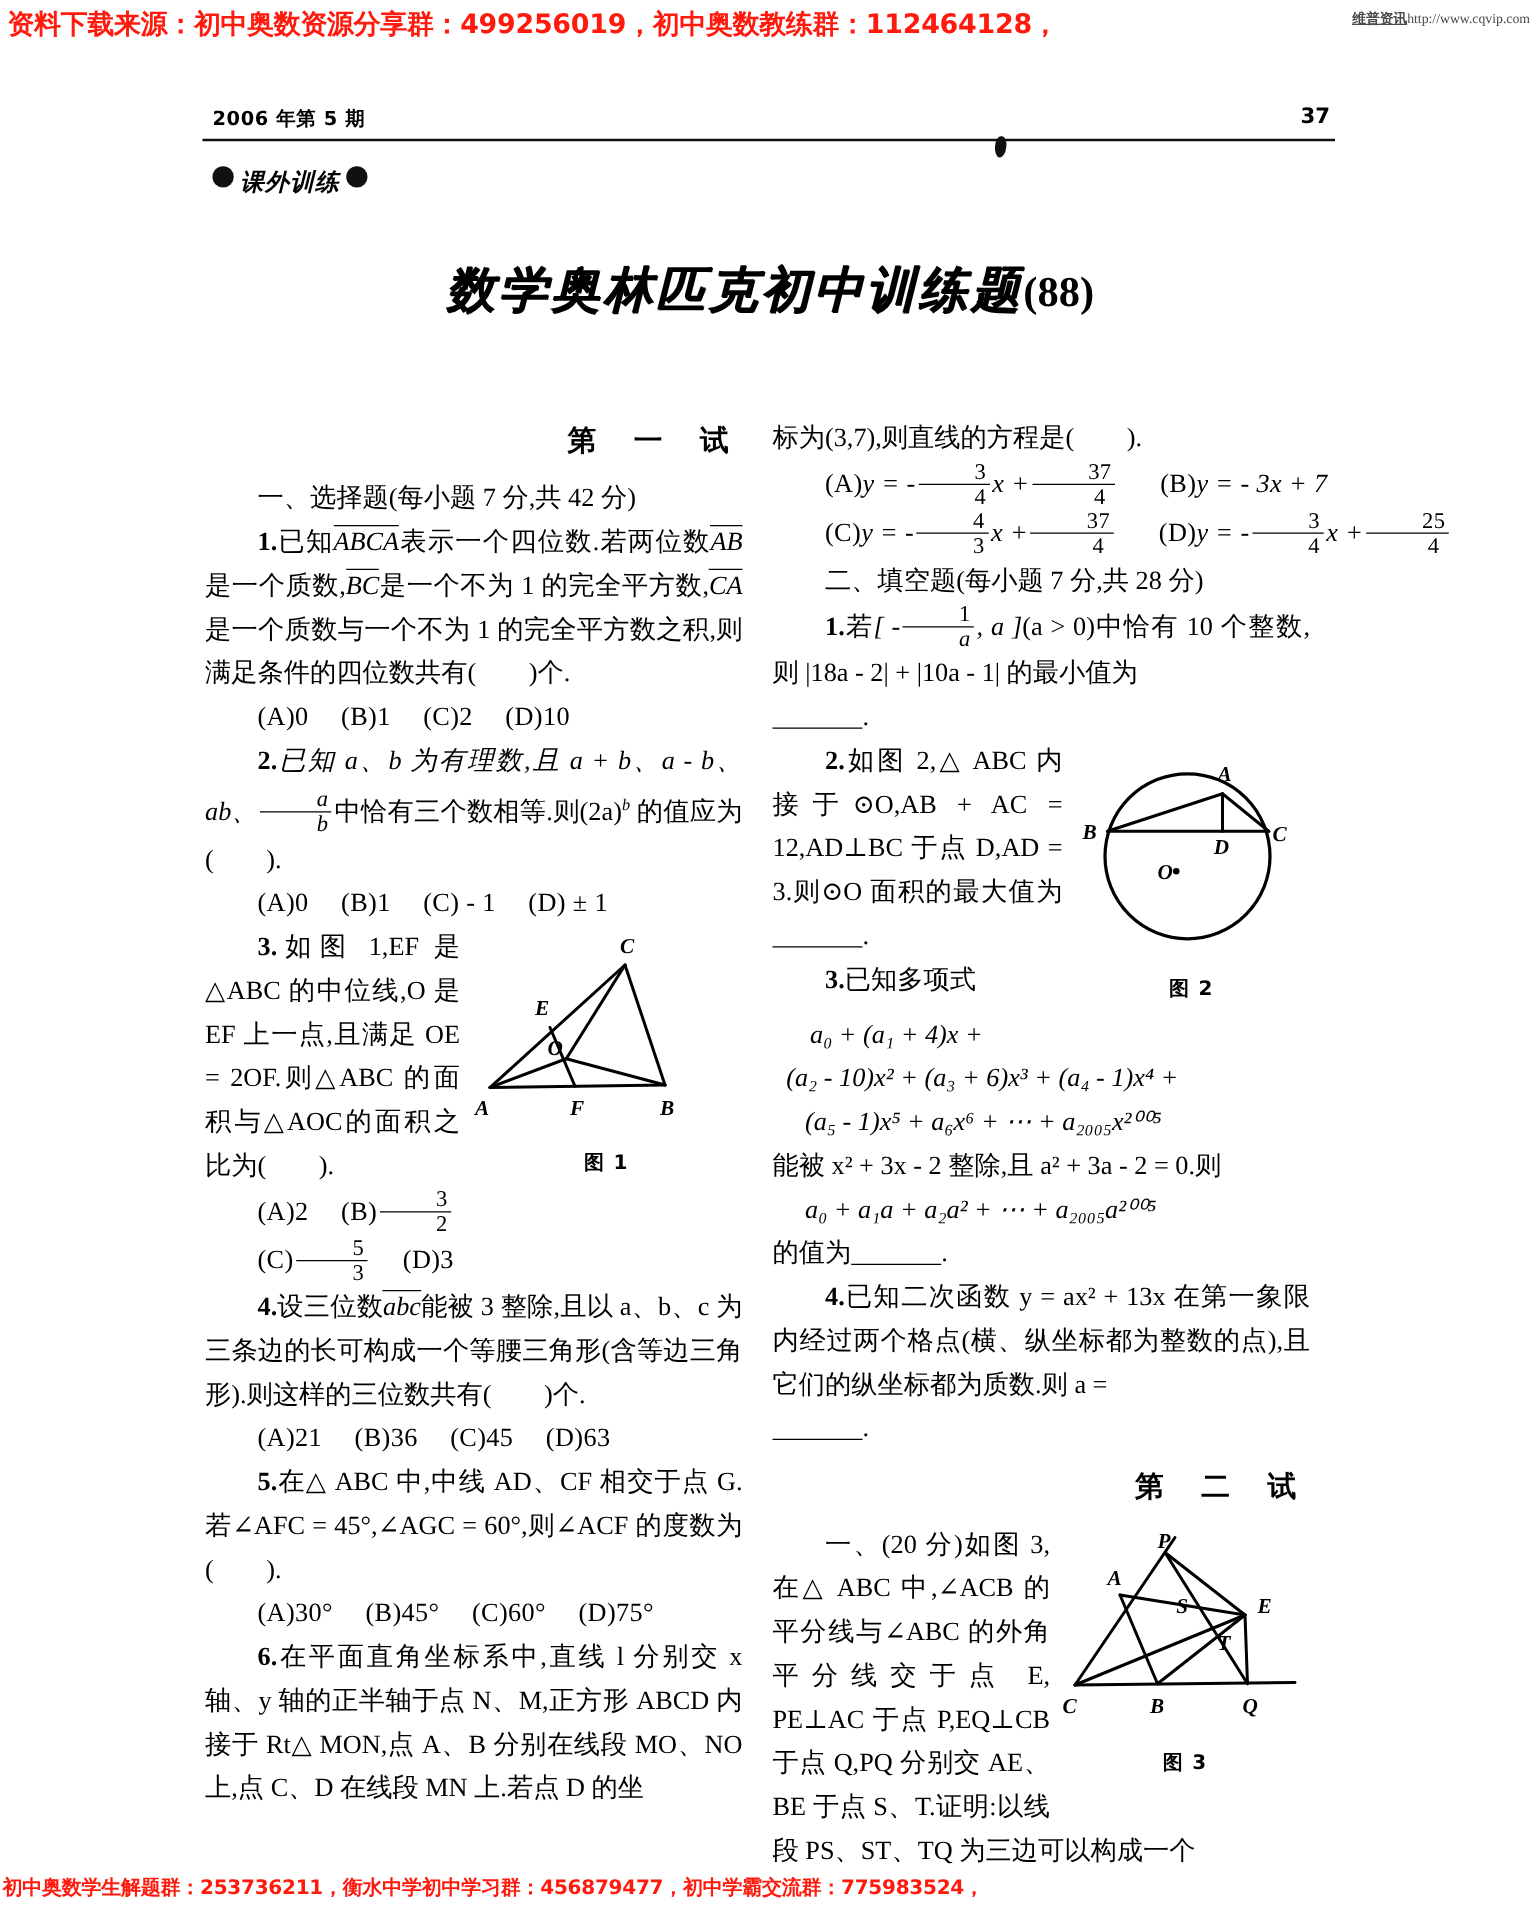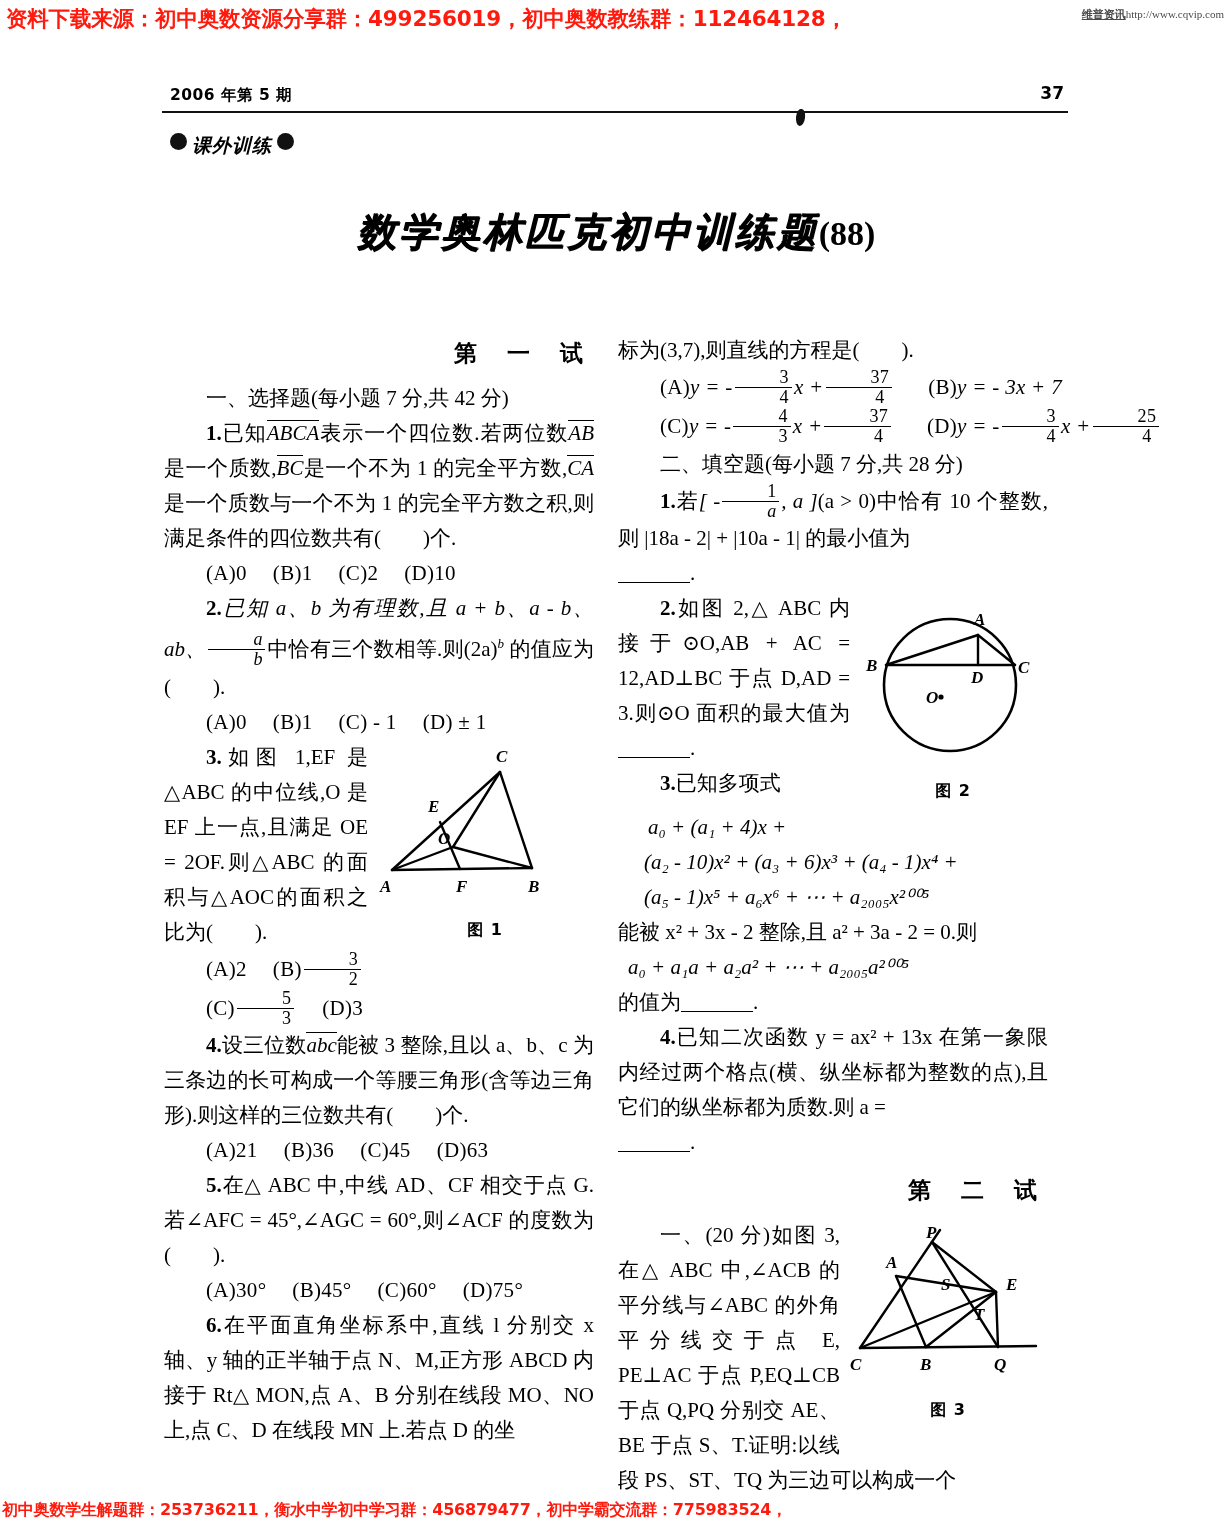--- a/index.html
+++ b/index.html
@@ -387,24 +387,24 @@
 
     <p class="p">
       <span class="bold">2.</span><span>如图 2,△ ABC 内接于⊙O,AB + AC = 12,AD⊥BC 于点 D,AD = 3.则⊙O 面积的最大值为</span><span class="blank"></span><span>.</span>
     </p>
 
     <p class="p">
       <span class="bold">3.</span><span>已知多项式</span>
     </p>
     <div class="clear"></div>
     <p class="p noind it" style="margin-left:30px">a₀ + (a₁ + 4)x +</p>
-    <p class="p noind it" style="margin-left:26px">(a₂ - 10)x² + (a₃ + 6)x³ + (a₄ - 1)x⁴ +</p>
+    <p class="p noind it" style="margin-left:11px">(a₂ - 10)x² + (a₃ + 6)x³ + (a₄ - 1)x⁴ +</p>
     <p class="p noind it" style="margin-left:26px">(a₅ - 1)x⁵ + a₆x⁶ + ⋯ + a₂₀₀₅x²⁰⁰⁵</p>
     <p class="p noind">能被 x² + 3x - 2 整除,且 a² + 3a - 2 = 0.则</p>
-    <p class="p noind it" style="margin-left:10px">a₀ + a₁a + a₂a² + ⋯ + a₂₀₀₅a²⁰⁰⁵</p>
+    <p class="p noind it" style="margin-left:26px">a₀ + a₁a + a₂a² + ⋯ + a₂₀₀₅a²⁰⁰⁵</p>
     <p class="p noind">
       <span>的值为</span><span class="blank"></span><span>.</span>
     </p>
 
     <p class="p">
       <span class="bold">4.</span><span>已知二次函数 y = ax² + 13x 在第一象限内经过两个格点(横、纵坐标都为整数的点),且它们的纵坐标都为质数.则 a =</span>
     </p>
     <p class="p noind">
       <span class="blank"></span><span>.</span>
     </p>

